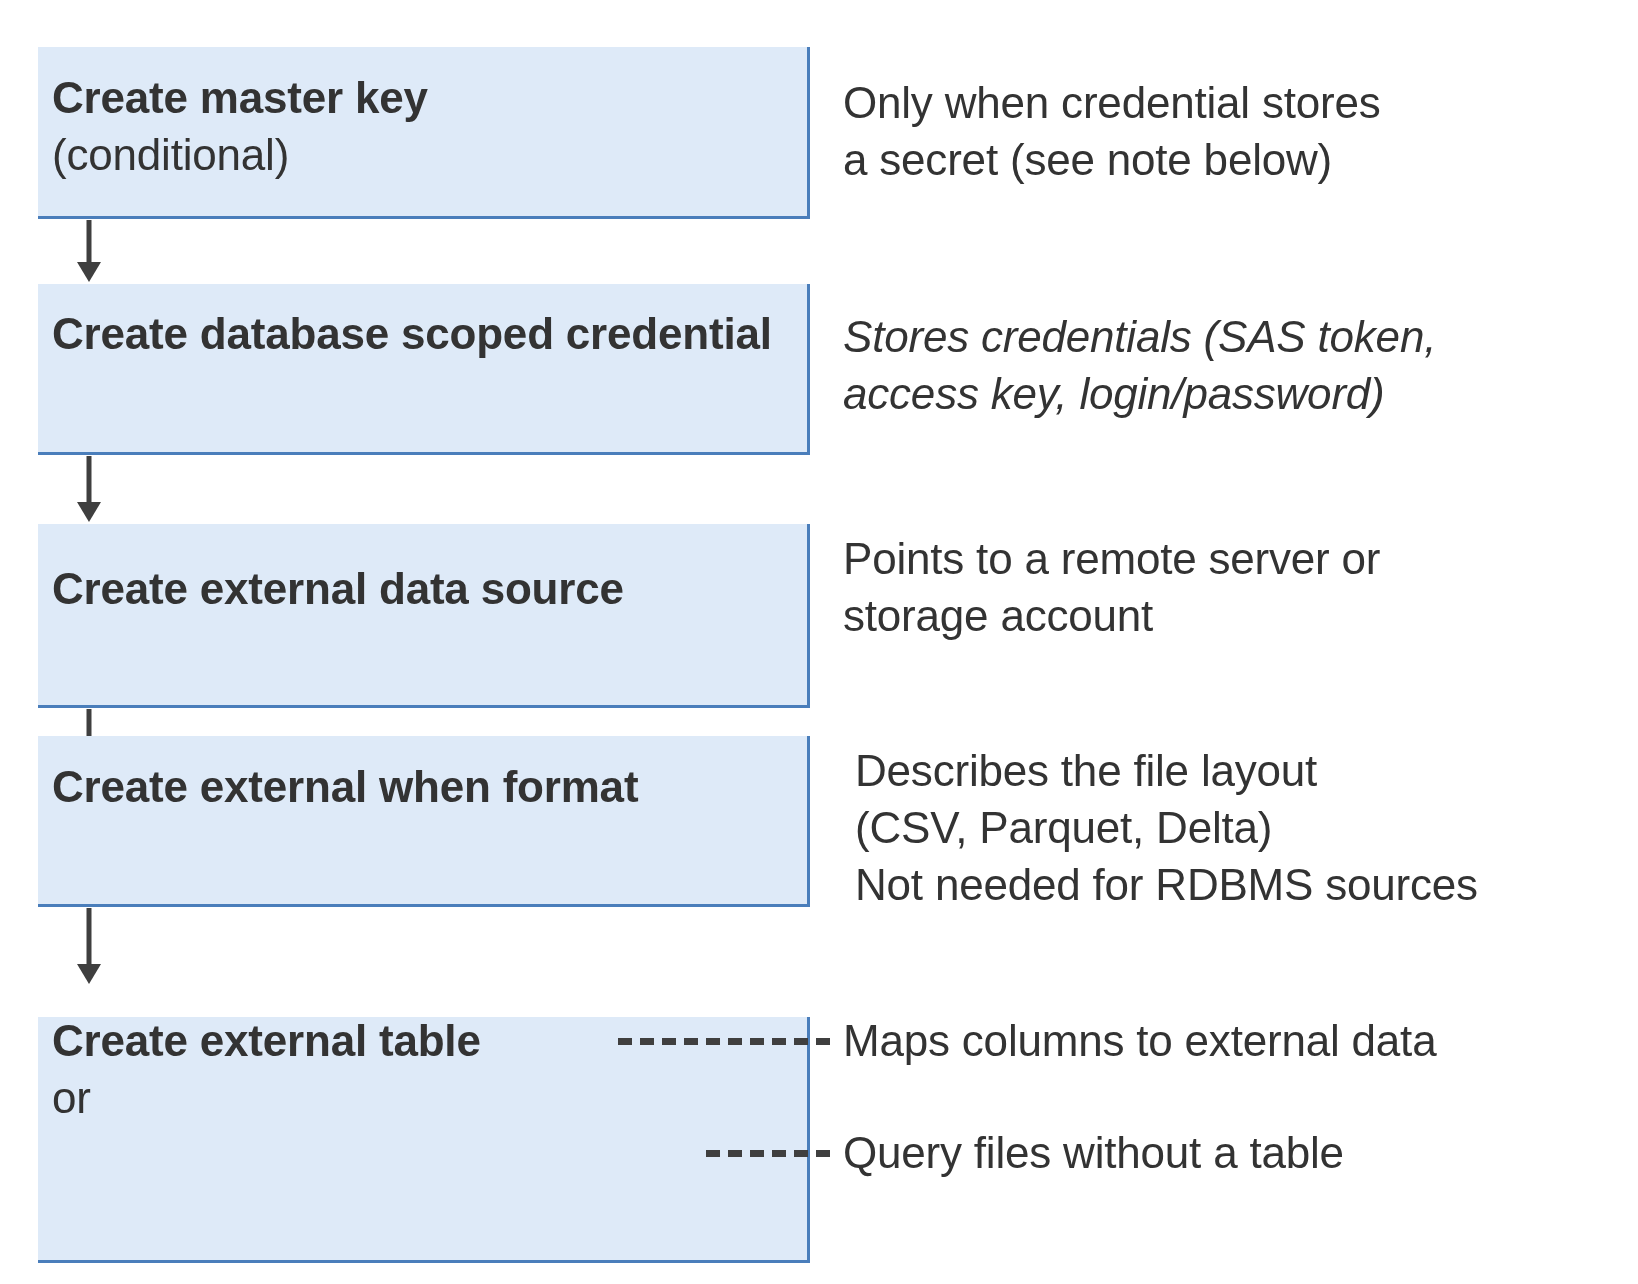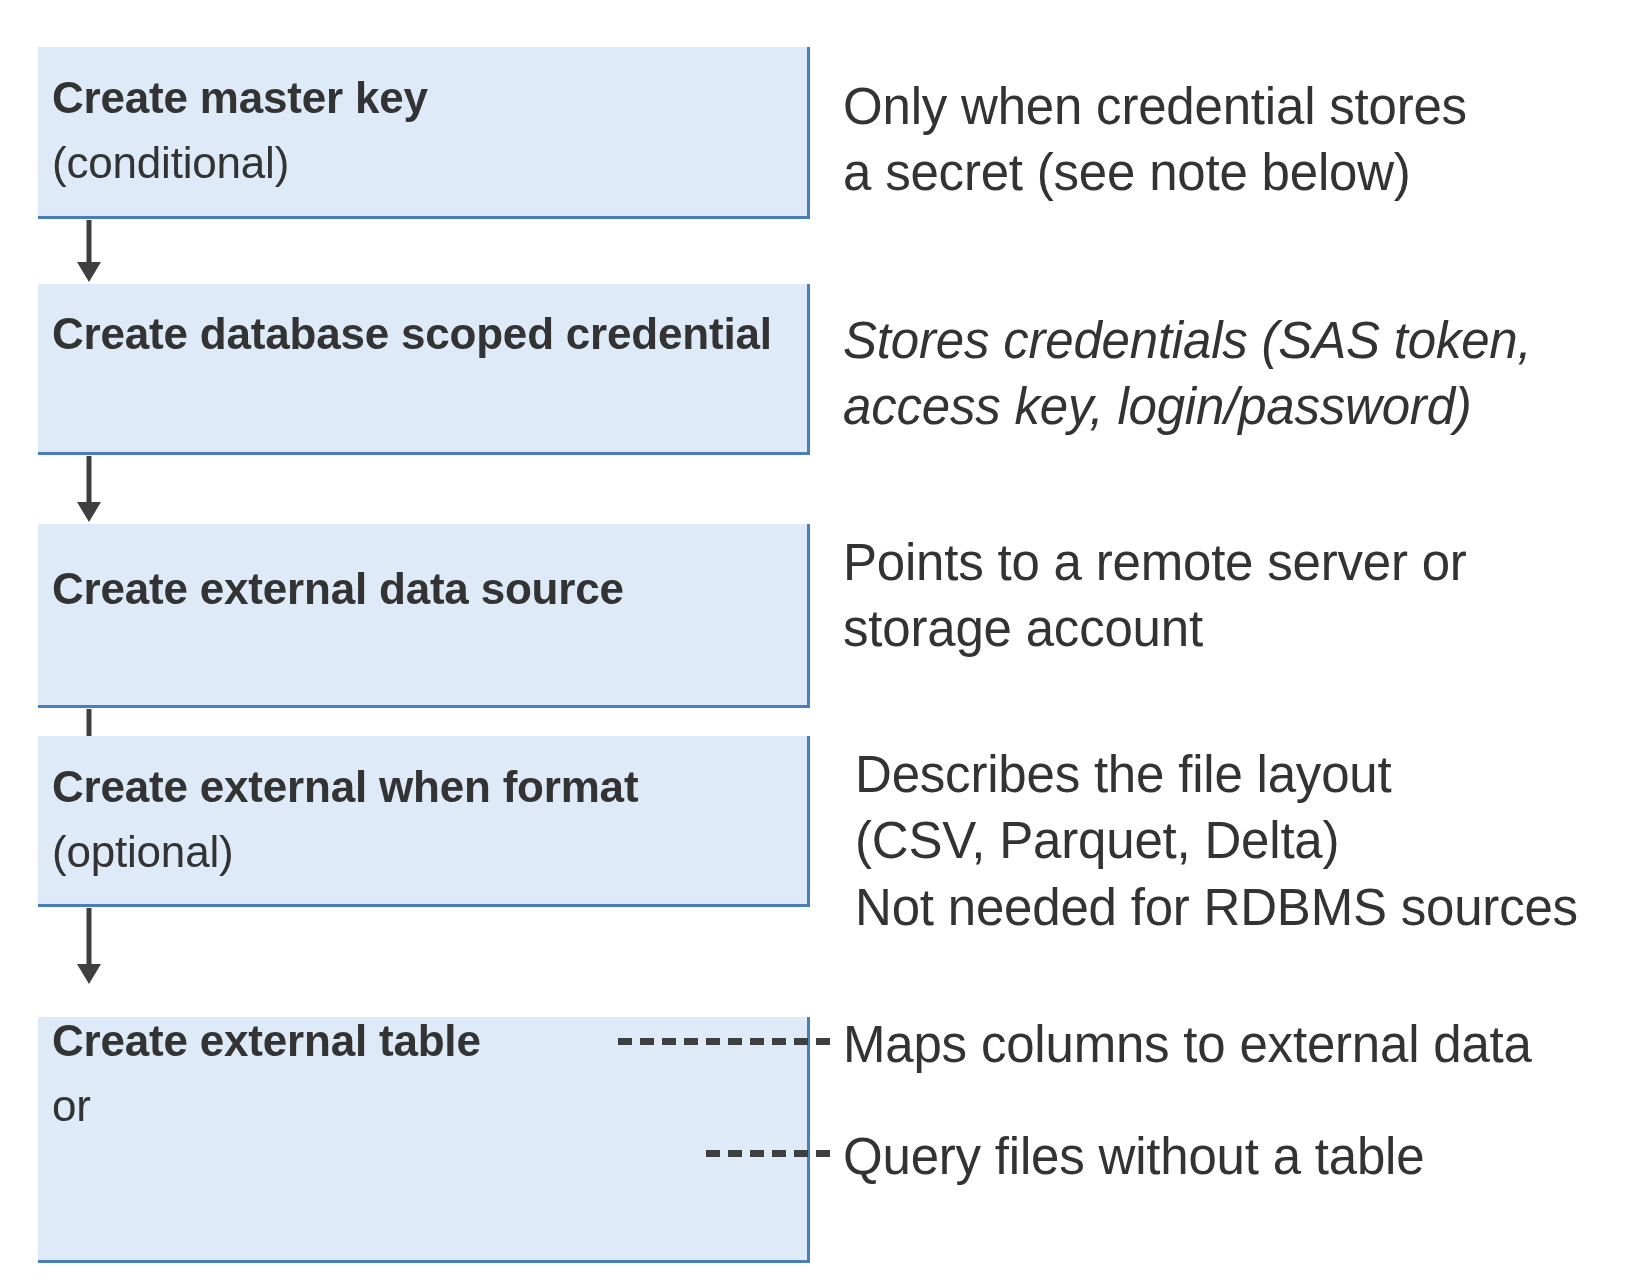--- a/index.html
+++ b/index.html
@@ -36,27 +36,26 @@
     color: #333333;
     font-size: 44px;
     line-height: 1.30;
     letter-spacing: -0.2px;
   }
   .box-text .strong {
     font-weight: bold;
   }
   .box-text .light {
     font-weight: normal;
-    margin-top: 8px;
   }
   .desc {
     position: absolute;
     left: 843px;
     color: #333333;
-    font-size: 51px;
+    font-size: 44px;
     line-height: 1.30;
     letter-spacing: -0.2px;
     white-space: pre-line;
   }
   .arrow {
     position: absolute;
     left: 75px;
     width: 28px;
   }
   .dash-line {
@@ -135,21 +134,20 @@
 storage account</div>
 
   <svg class="arrow" id="arrow-2" viewBox="0 0 28 58" preserveAspectRatio="none">
     <line x1="14" y1="0" x2="14" y2="40" stroke="#3f3f3f" stroke-width="5"></line>
     <polygon points="2,38 26,38 14,58" fill="#3f3f3f"></polygon>
   </svg>
 
   <div class="step-box" id="box-3"></div>
   <div class="box-text" id="text-3">
     <div class="strong">Create external when format</div>
-    <div class="light">(optional)</div>
   </div>
   <div class="desc" id="desc-3">Describes the file layout
 (CSV, Parquet, Delta)
 Not needed for RDBMS sources</div>
 
   <svg class="arrow" id="arrow-3" viewBox="0 0 28 76" preserveAspectRatio="none">
     <line x1="14" y1="0" x2="14" y2="58" stroke="#3f3f3f" stroke-width="5"></line>
     <polygon points="2,56 26,56 14,76" fill="#3f3f3f"></polygon>
   </svg>
 

